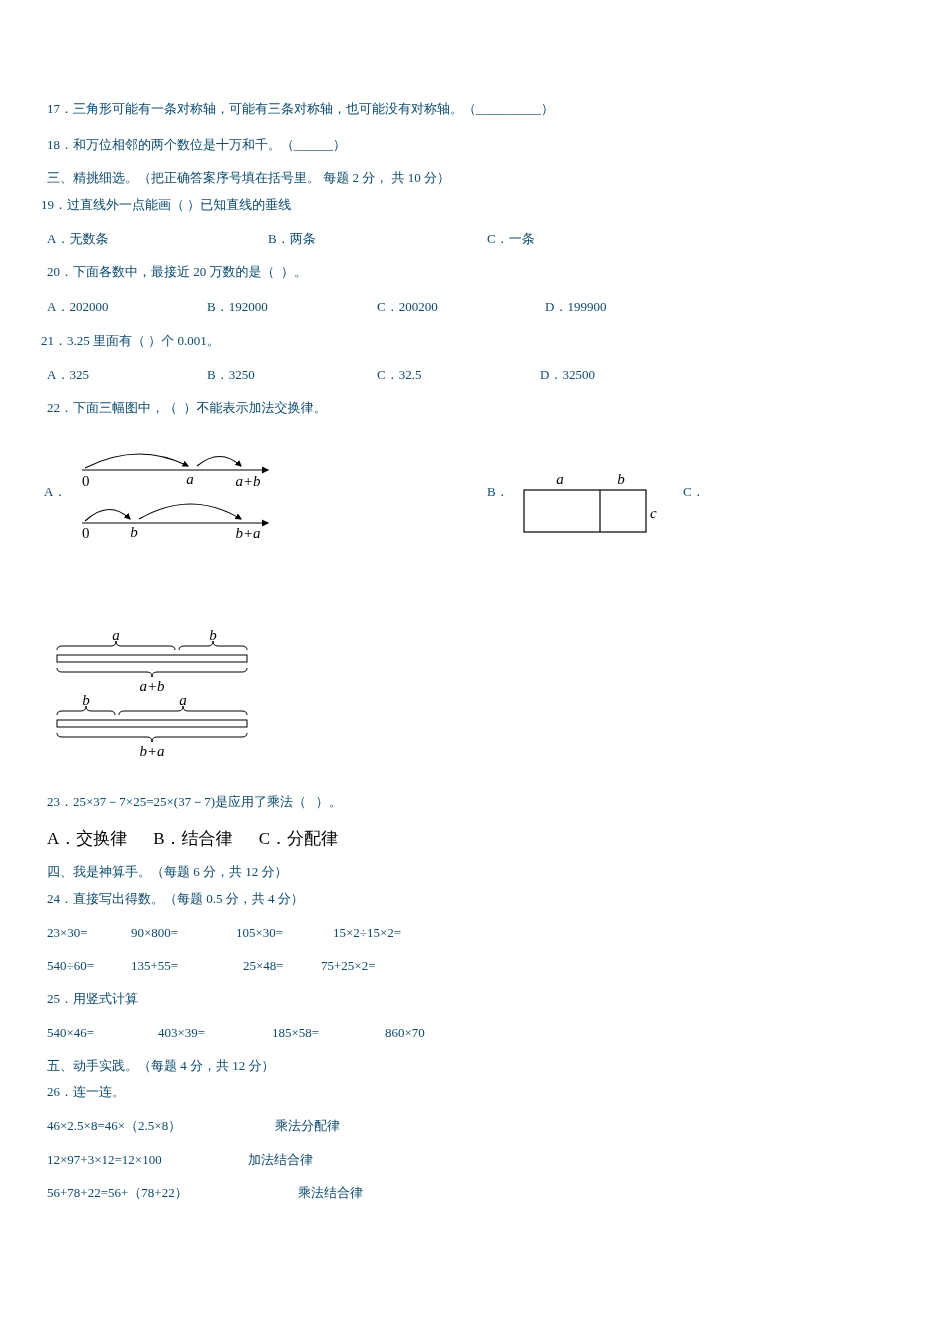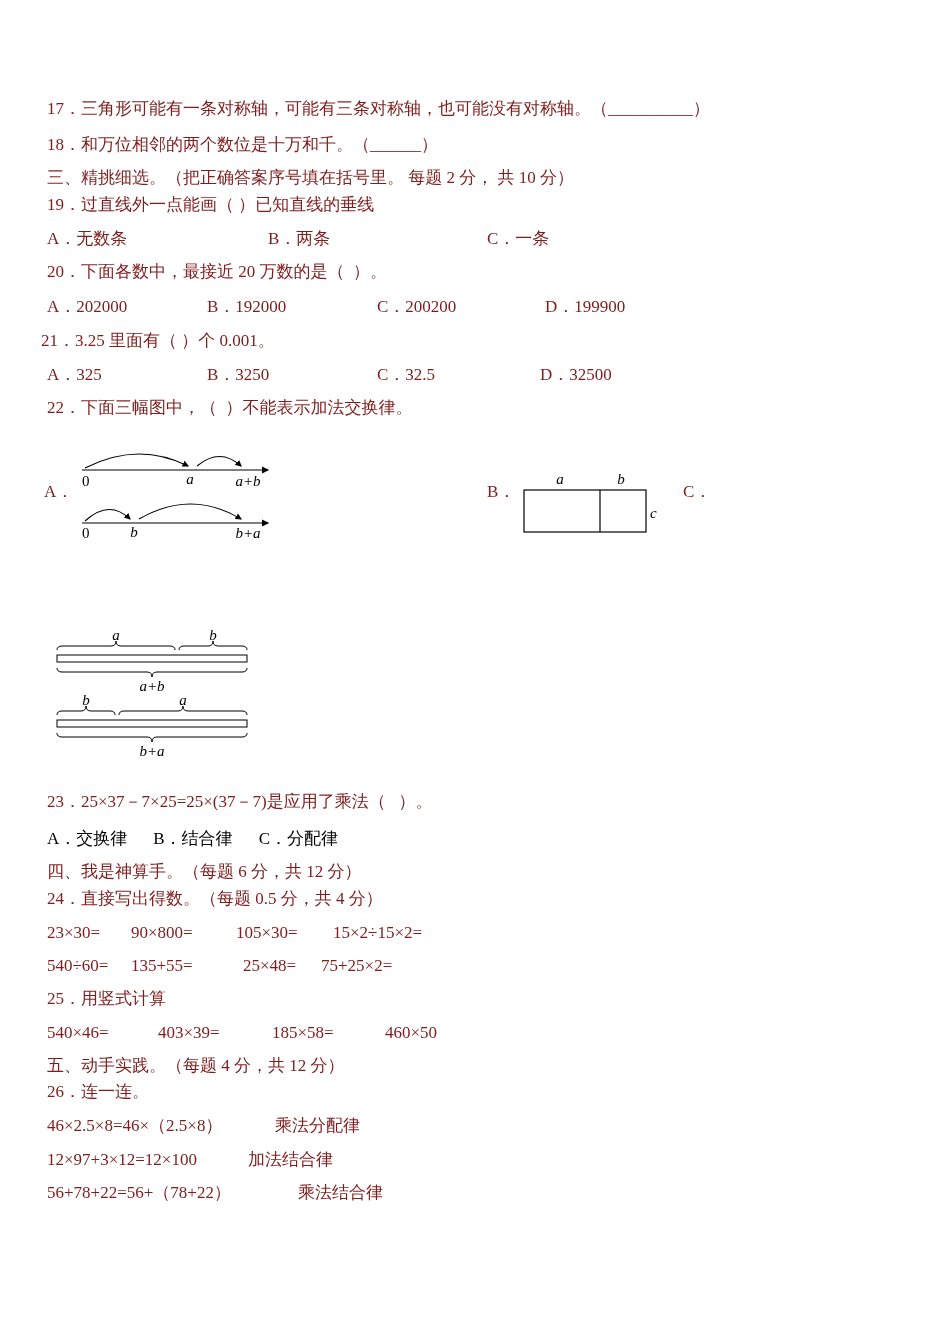--- a/index.html
+++ b/index.html
@@ -8,42 +8,42 @@
     position: relative;
     width: 950px;
     height: 1344px;
     background: #ffffff;
     color: #000000;
     font-family: "Liberation Serif", "DejaVu Serif", serif;
     overflow: hidden;
   }
   .line {
     position: absolute;
-    font-size: 17px;
+    font-size: 13px;
     line-height: 22px;
     white-space: pre;
-    color: #7f1d1d;
+    color: #0c4a6e;
   }
   .opts-row { position: absolute; display: flex; gap: 26px; font-size: 17px; white-space: pre; }
   .diagram { position: absolute; }
   .diagram svg { display: block; overflow: visible; }
   .svglabel { font-family: "Liberation Serif", "DejaVu Serif", serif; font-size: 15px; fill: #000; }
   .it { font-style: italic; }
 </style>
 </head>
 <body>
 
 <div class="page">
 
   <div class="line" style="left:47px; top:98px">17．三角形可能有一条对称轴，可能有三条对称轴，也可能没有对称轴。（__________）</div>
   <div class="line" style="left:47px; top:134px">18．和万位相邻的两个数位是十万和千。（______）</div>
 
   <div class="line" style="left:47px; top:167px">三、精挑细选。（把正确答案序号填在括号里。 每题 2 分， 共 10 分）</div>
 
-  <div class="line" style="left:47px; top:194px">19．过直线外一点能画（ ）已知直线的垂线</div>
+  <div class="line" style="left:41px; top:194px">19．过直线外一点能画（ ）已知直线的垂线</div>
   <div class="line" style="left:47px;  top:228px">A．无数条</div>
   <div class="line" style="left:268px; top:228px">B．两条</div>
   <div class="line" style="left:487px; top:228px">C．一条</div>
 
   <div class="line" style="left:47px; top:261px">20．下面各数中，最接近 20 万数的是（  ）。</div>
   <div class="line" style="left:47px;  top:296px">A．202000</div>
   <div class="line" style="left:207px; top:296px">B．192000</div>
   <div class="line" style="left:377px; top:296px">C．200200</div>
   <div class="line" style="left:545px; top:296px">D．199900</div>
 
@@ -131,21 +131,21 @@
 
   <div class="line" style="left:47px;  top:955px">540÷60=</div>
   <div class="line" style="left:131px; top:955px">135+55=</div>
   <div class="line" style="left:243px; top:955px">25×48=</div>
   <div class="line" style="left:321px; top:955px">75+25×2=</div>
 
   <div class="line" style="left:47px; top:988px">25．用竖式计算</div>
   <div class="line" style="left:47px;  top:1022px">540×46=</div>
   <div class="line" style="left:158px; top:1022px">403×39=</div>
   <div class="line" style="left:272px; top:1022px">185×58=</div>
-  <div class="line" style="left:385px; top:1022px">460×50</div>
+  <div class="line" style="left:385px; top:1022px">860×70</div>
 
   <div class="line" style="left:47px; top:1055px">五、动手实践。（每题 4 分，共 12 分）</div>
   <div class="line" style="left:47px; top:1081px">26．连一连。</div>
 
   <div class="line" style="left:47px;  top:1115px">46×2.5×8=46×（2.5×8）</div>
   <div class="line" style="left:275px; top:1115px">乘法分配律</div>
   <div class="line" style="left:47px;  top:1149px">12×97+3×12=12×100</div>
   <div class="line" style="left:248px; top:1149px">加法结合律</div>
   <div class="line" style="left:47px;  top:1182px">56+78+22=56+（78+22）</div>
   <div class="line" style="left:298px; top:1182px">乘法结合律</div>

